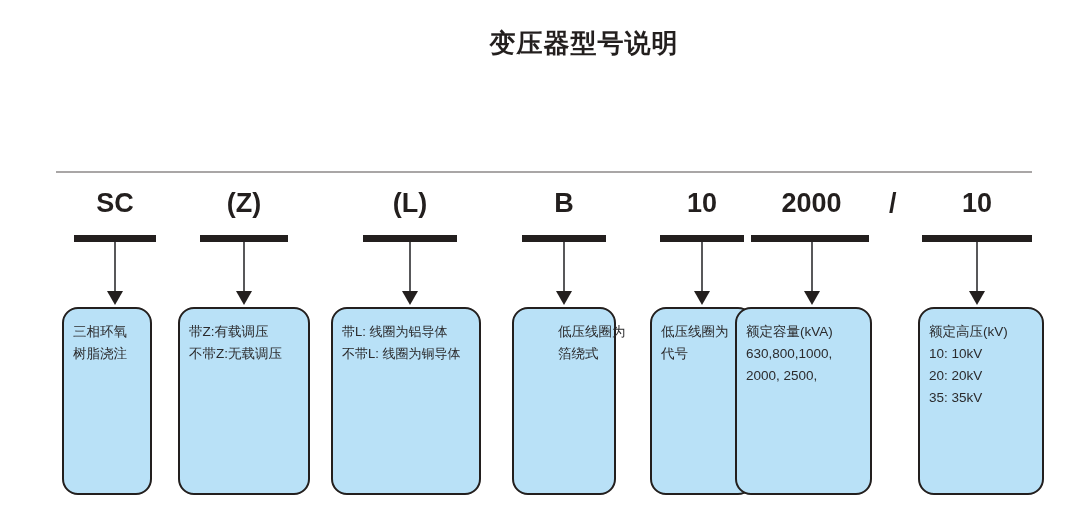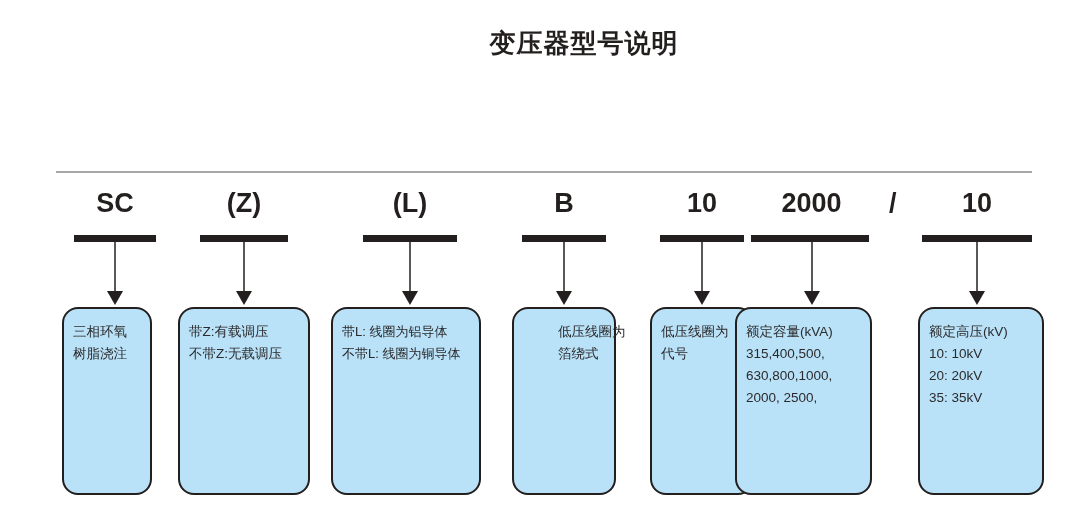--- a/index.html
+++ b/index.html
@@ -192,21 +192,20 @@
     <div class="line">箔绕式</div>
   </div>
 
   <div class="box" style="left:650px; width:104px;">
     <div class="line">低压线圈为</div>
     <div class="line">代号</div>
   </div>
 
   <div class="box" style="left:735px; width:137px;">
     <div class="line">额定容量(kVA)</div>
-    <div class="line">315,400,500,</div>
     <div class="line">630,800,1000,</div>
     <div class="line">2000, 2500,</div>
   </div>
 
   <div class="box" style="left:918px; width:126px;">
     <div class="line">额定高压(kV)</div>
     <div class="line">10: 10kV</div>
     <div class="line">20: 20kV</div>
     <div class="line">35: 35kV</div>
   </div>

